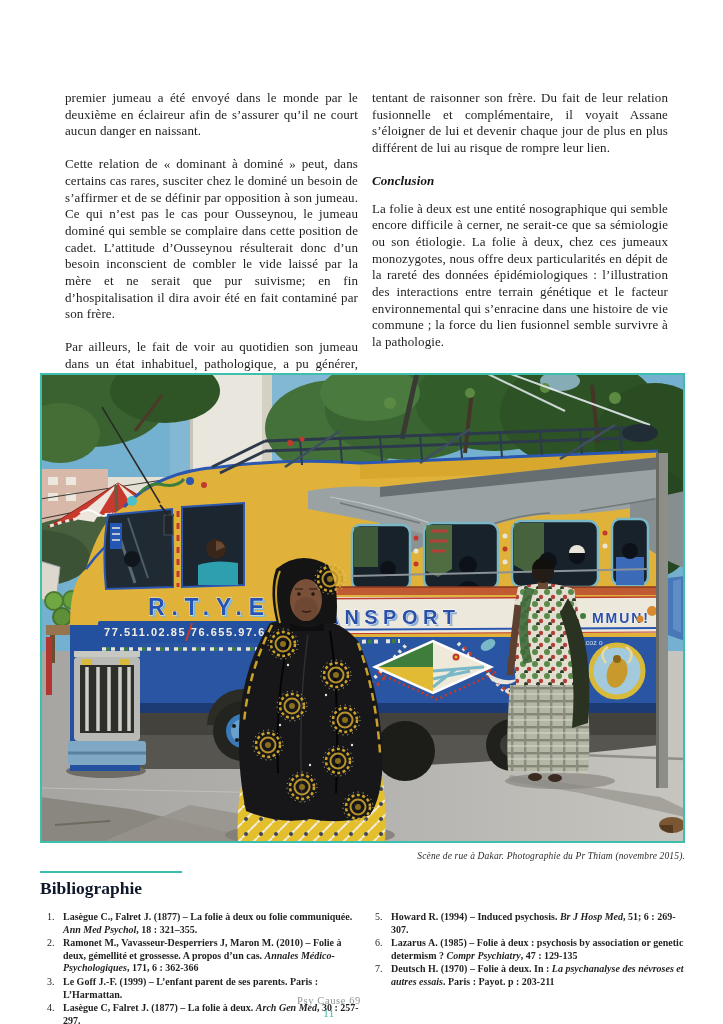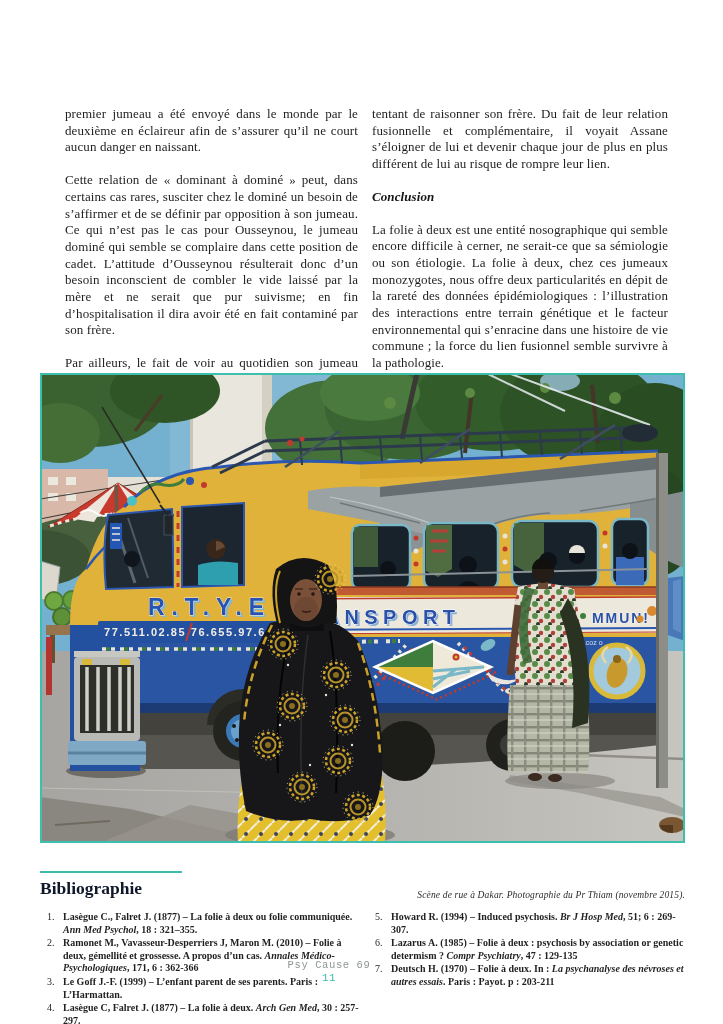--- a/index.html
+++ b/index.html
@@ -1,39 +1,39 @@
 <!DOCTYPE html>
 <html lang="fr"><head>
 <meta charset="utf-8">
 <style>
   html,body{margin:0;padding:0;background:#777;}
   #page{position:relative;width:723px;height:1024px;background:#ffffff;overflow:hidden;
         font-family:"Liberation Serif","DejaVu Serif",serif;color:#1d1d1f;}
   .col{position:absolute;top:90px;width:293px;text-align:justify;
        font-size:13px;line-height:16.7px;letter-spacing:.1px;}
-  .col p{margin:16px 0 16px 0;}
+  .col p{margin:0 0 16px 0;}
   #col-left{left:65px;}
   #col-right{left:372px;width:296px;}
   h2.conclusion{font-size:13px;font-style:italic;font-weight:bold;margin:3px 0 11px 0;color:#141416;}
   #photo-wrap{position:absolute;left:40px;top:373px;width:645px;height:470px;}
-  #caption{position:absolute;left:40px;top:890px;width:645px;text-align:right;
+  #caption{position:absolute;left:40px;top:851px;width:645px;text-align:right;
            font-style:italic;font-size:9.5px;color:#2b2b2b;letter-spacing:.15px;}
   #bib-rule{position:absolute;left:40px;top:871px;width:142px;height:2px;}
   #bib-title{position:absolute;left:40px;top:878px;font-size:17.5px;font-weight:bold;
              color:#0f172a;}
   .reflist{position:absolute;top:911px;width:320px;list-style:none;margin:0;padding:0;
            font-size:10px;line-height:12.6px;color:#1f1f21;}
   #refs-left{left:47px;}
   #refs-right{left:375px;width:316px;}
   .reflist li{display:flex;margin:0 0 1px 0;}
   .refnum{flex:0 0 16px;}
   .reftext{flex:1;text-align:left;font-weight:bold;}
   .reftext em{font-style:italic;}
-  #footer{position:absolute;left:0;top:959px;width:658px;text-align:center;
-          font-family:Liberation Mono, monospace;}
+  #footer{position:absolute;left:0;top:995px;width:658px;text-align:center;
+          font-family:Liberation Serif, serif;}
   #footer-journal{font-size:10.5px;letter-spacing:.6px;}
   #footer-page{font-size:11px;margin-top:1px;letter-spacing:.5px;}
 </style>
 </head>
 <body>
 
 <div id="page">
 
   <div class="col" id="col-left">
     <p>premier jumeau a été envoyé dans le monde par le deuxième en éclaireur afin de s’assurer qu’il ne court aucun danger en naissant.</p>

